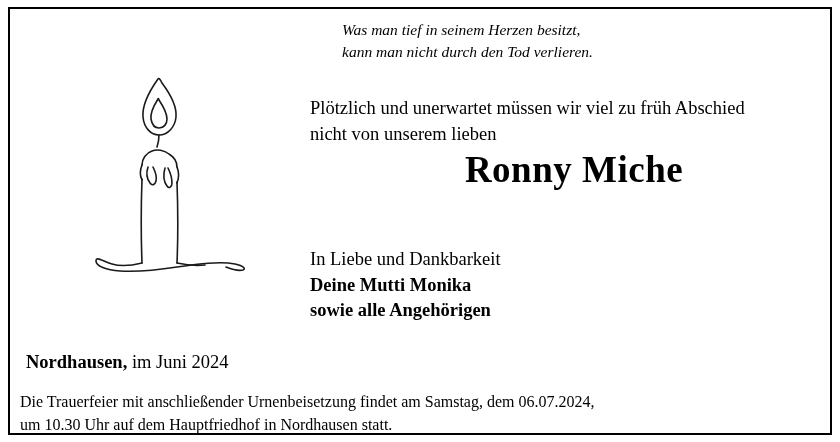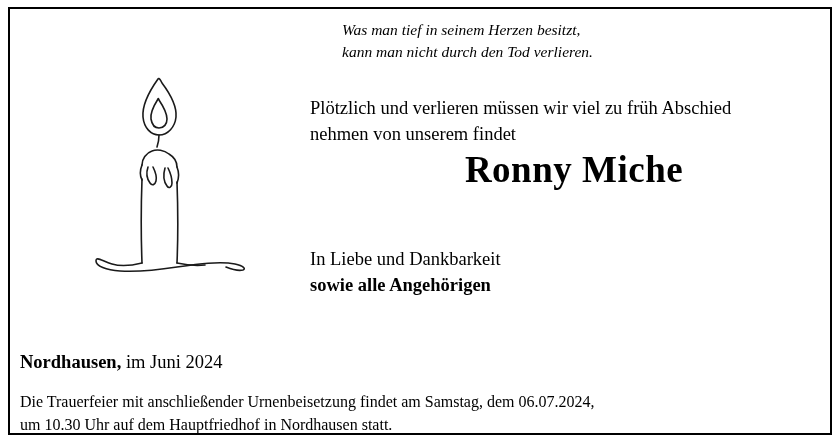--- a/index.html
+++ b/index.html
@@ -103,20 +103,21 @@
   
   .place-line {
     position: absolute;
     left: 10px;
     top: 343px;
     width: 800px;
     font-size: 18.5px;
   }
   .place-line .bold {
     font-weight: bold;
+    margin-left: 6px;
   }
   .ceremony-block {
     position: absolute;
     left: 10px;
     top: 382px;
     width: 805px;
     font-size: 16px;
     line-height: 1.42;
   }
 </style>
@@ -160,30 +161,31 @@
         </g>
       </svg>
     </div>
 
     <div class="quote-block">
       <div>Was man tief in seinem Herzen besitzt,</div>
       <div>kann man nicht durch den Tod verlieren.</div>
     </div>
 
     <div class="intro-block">
-      <div>Plötzlich und verlieren müssen wir viel zu früh Abschied</div>
-      <div>nehmen von unserem findet</div>
+      <div>Plötzlich und unerwartet müssen wir viel zu früh Abschied</div>
+      <div>nicht von unserem lieben</div>
     </div>
 
     <div class="name-block">
       <div class="deceased-name">Ronny Miche</div>
     </div>
 
     <div class="family-block">
       <div>In Liebe und Dankbarkeit</div>
+      <div class="bold">Deine Mutti Monika</div>
       <div class="bold">sowie alle Angehörigen</div>
     </div>
 
     <div class="place-line">
       <span class="bold">Nordhausen,</span>
       <span>im Juni 2024</span>
     </div>
 
     <div class="ceremony-block">
       <div>Die Trauerfeier mit anschließender Urnenbeisetzung findet am Samstag, dem 06.07.2024,</div>

